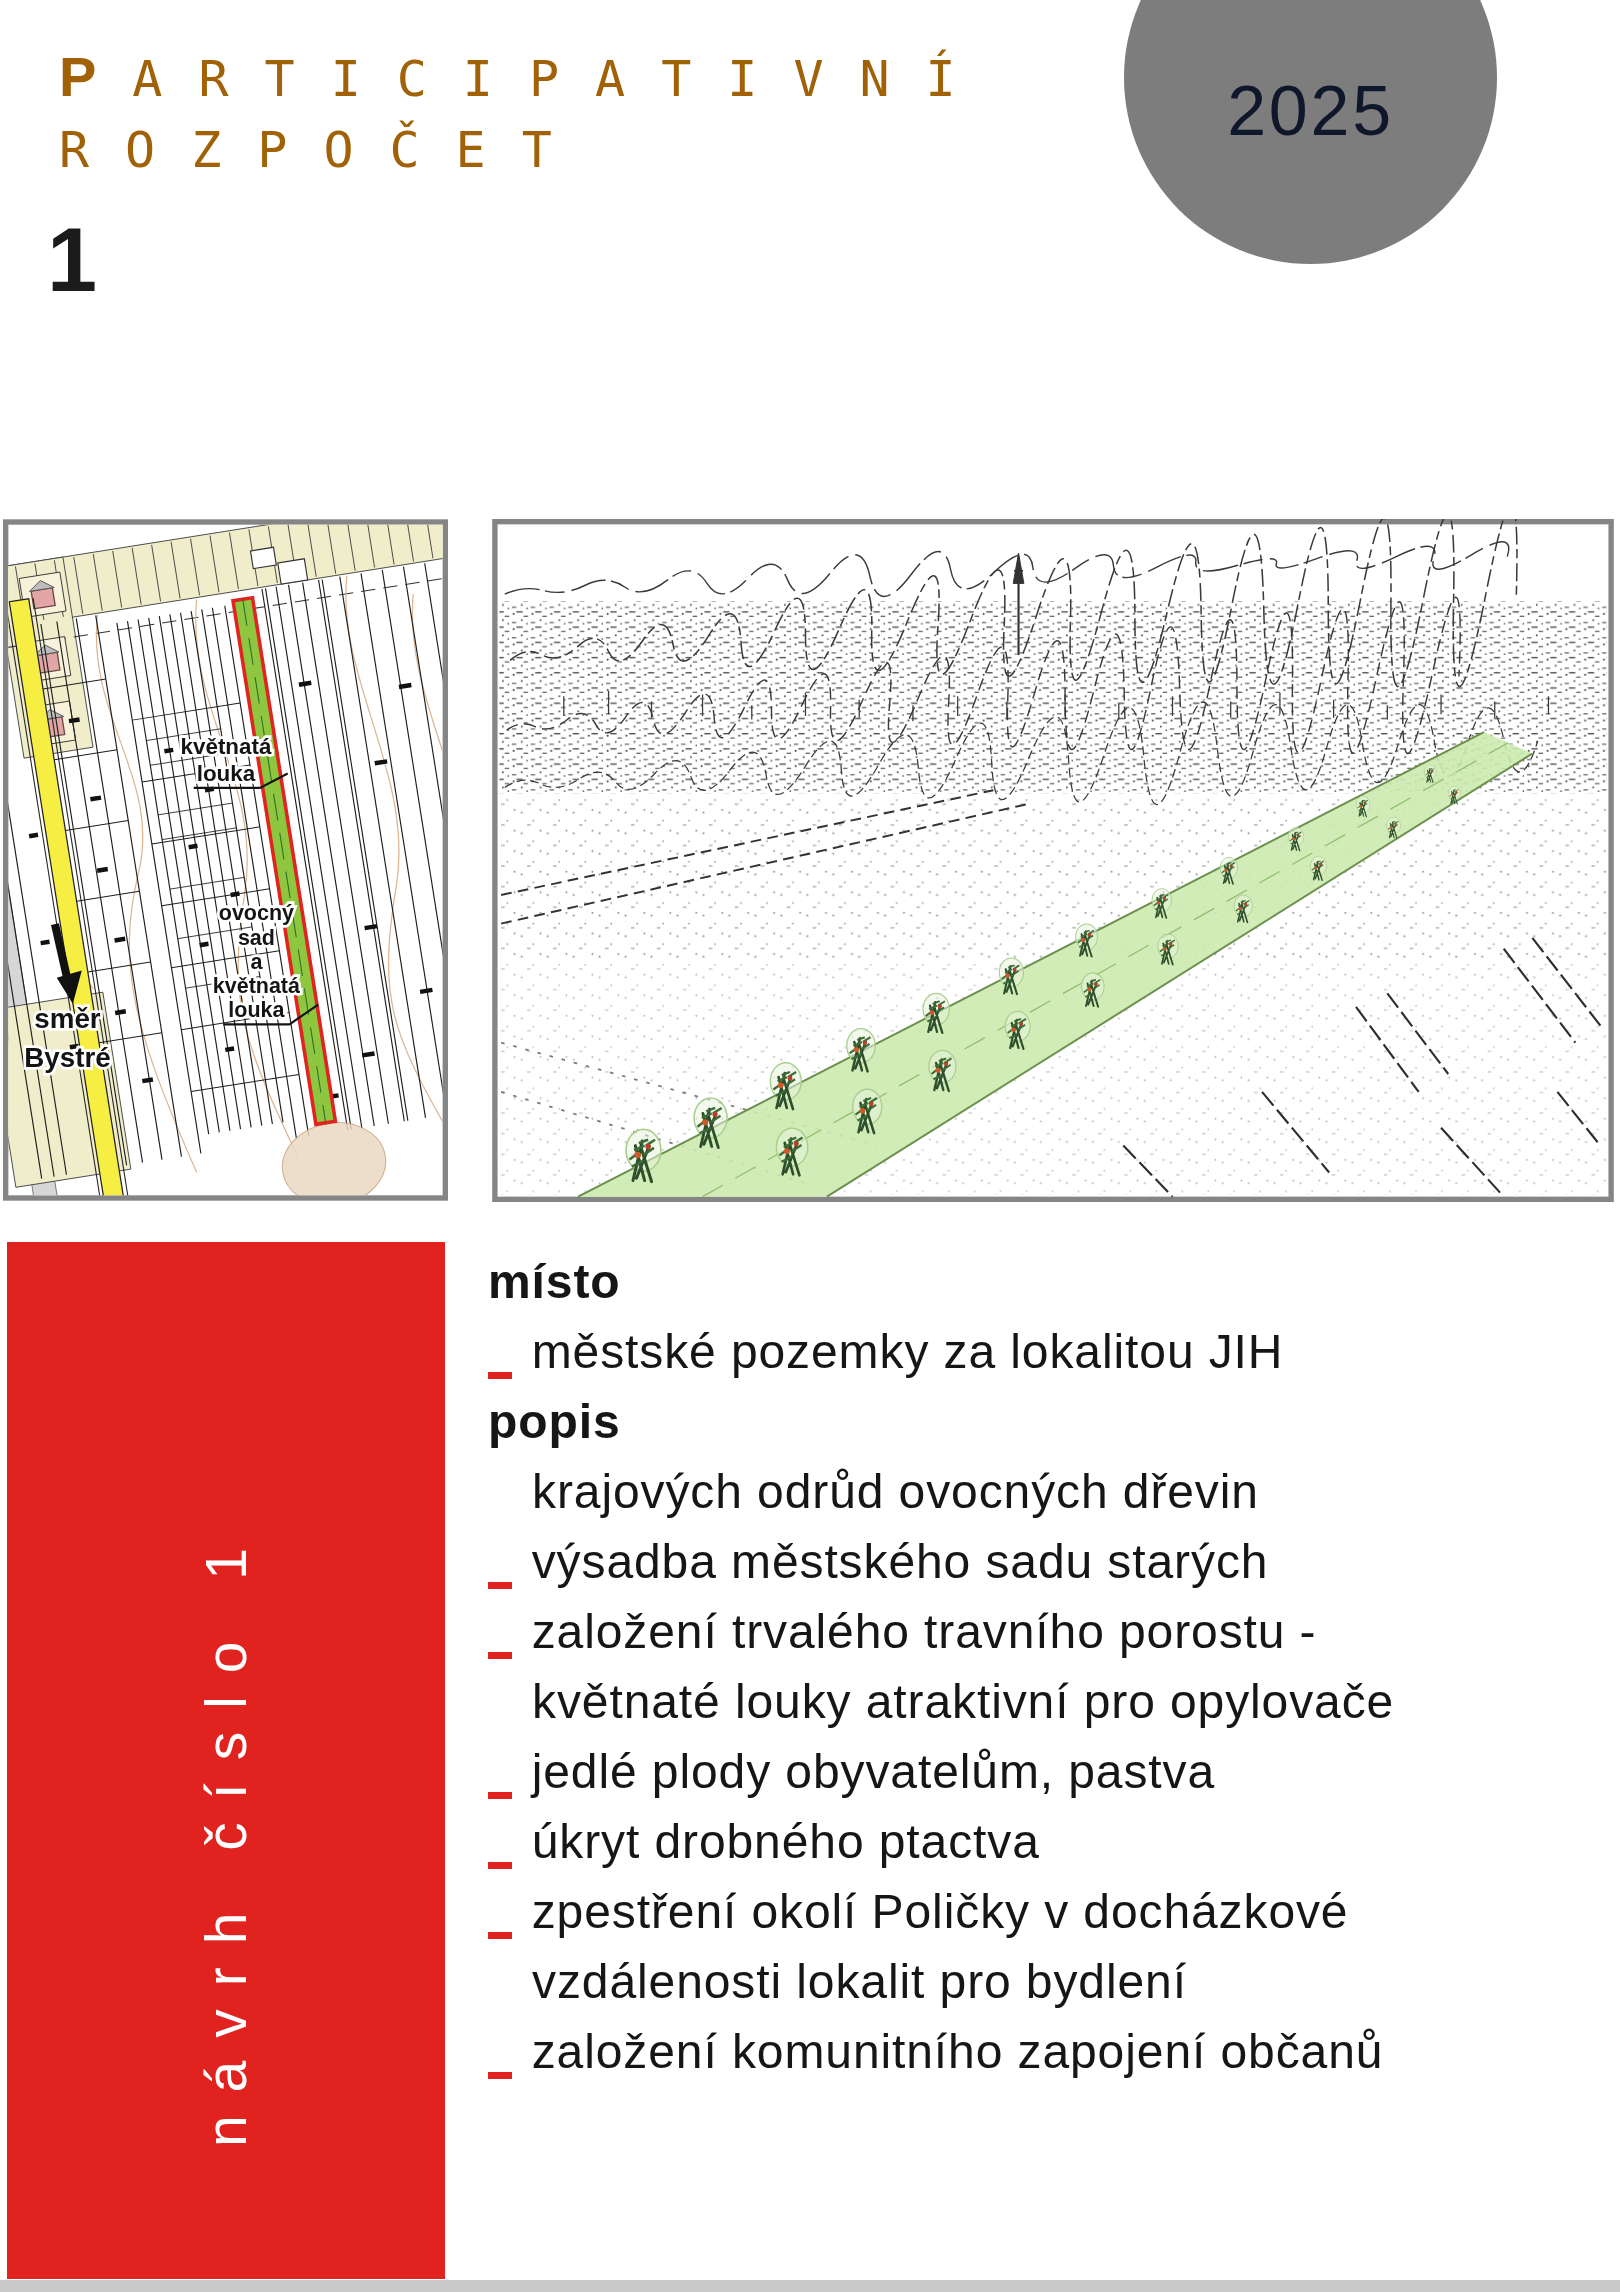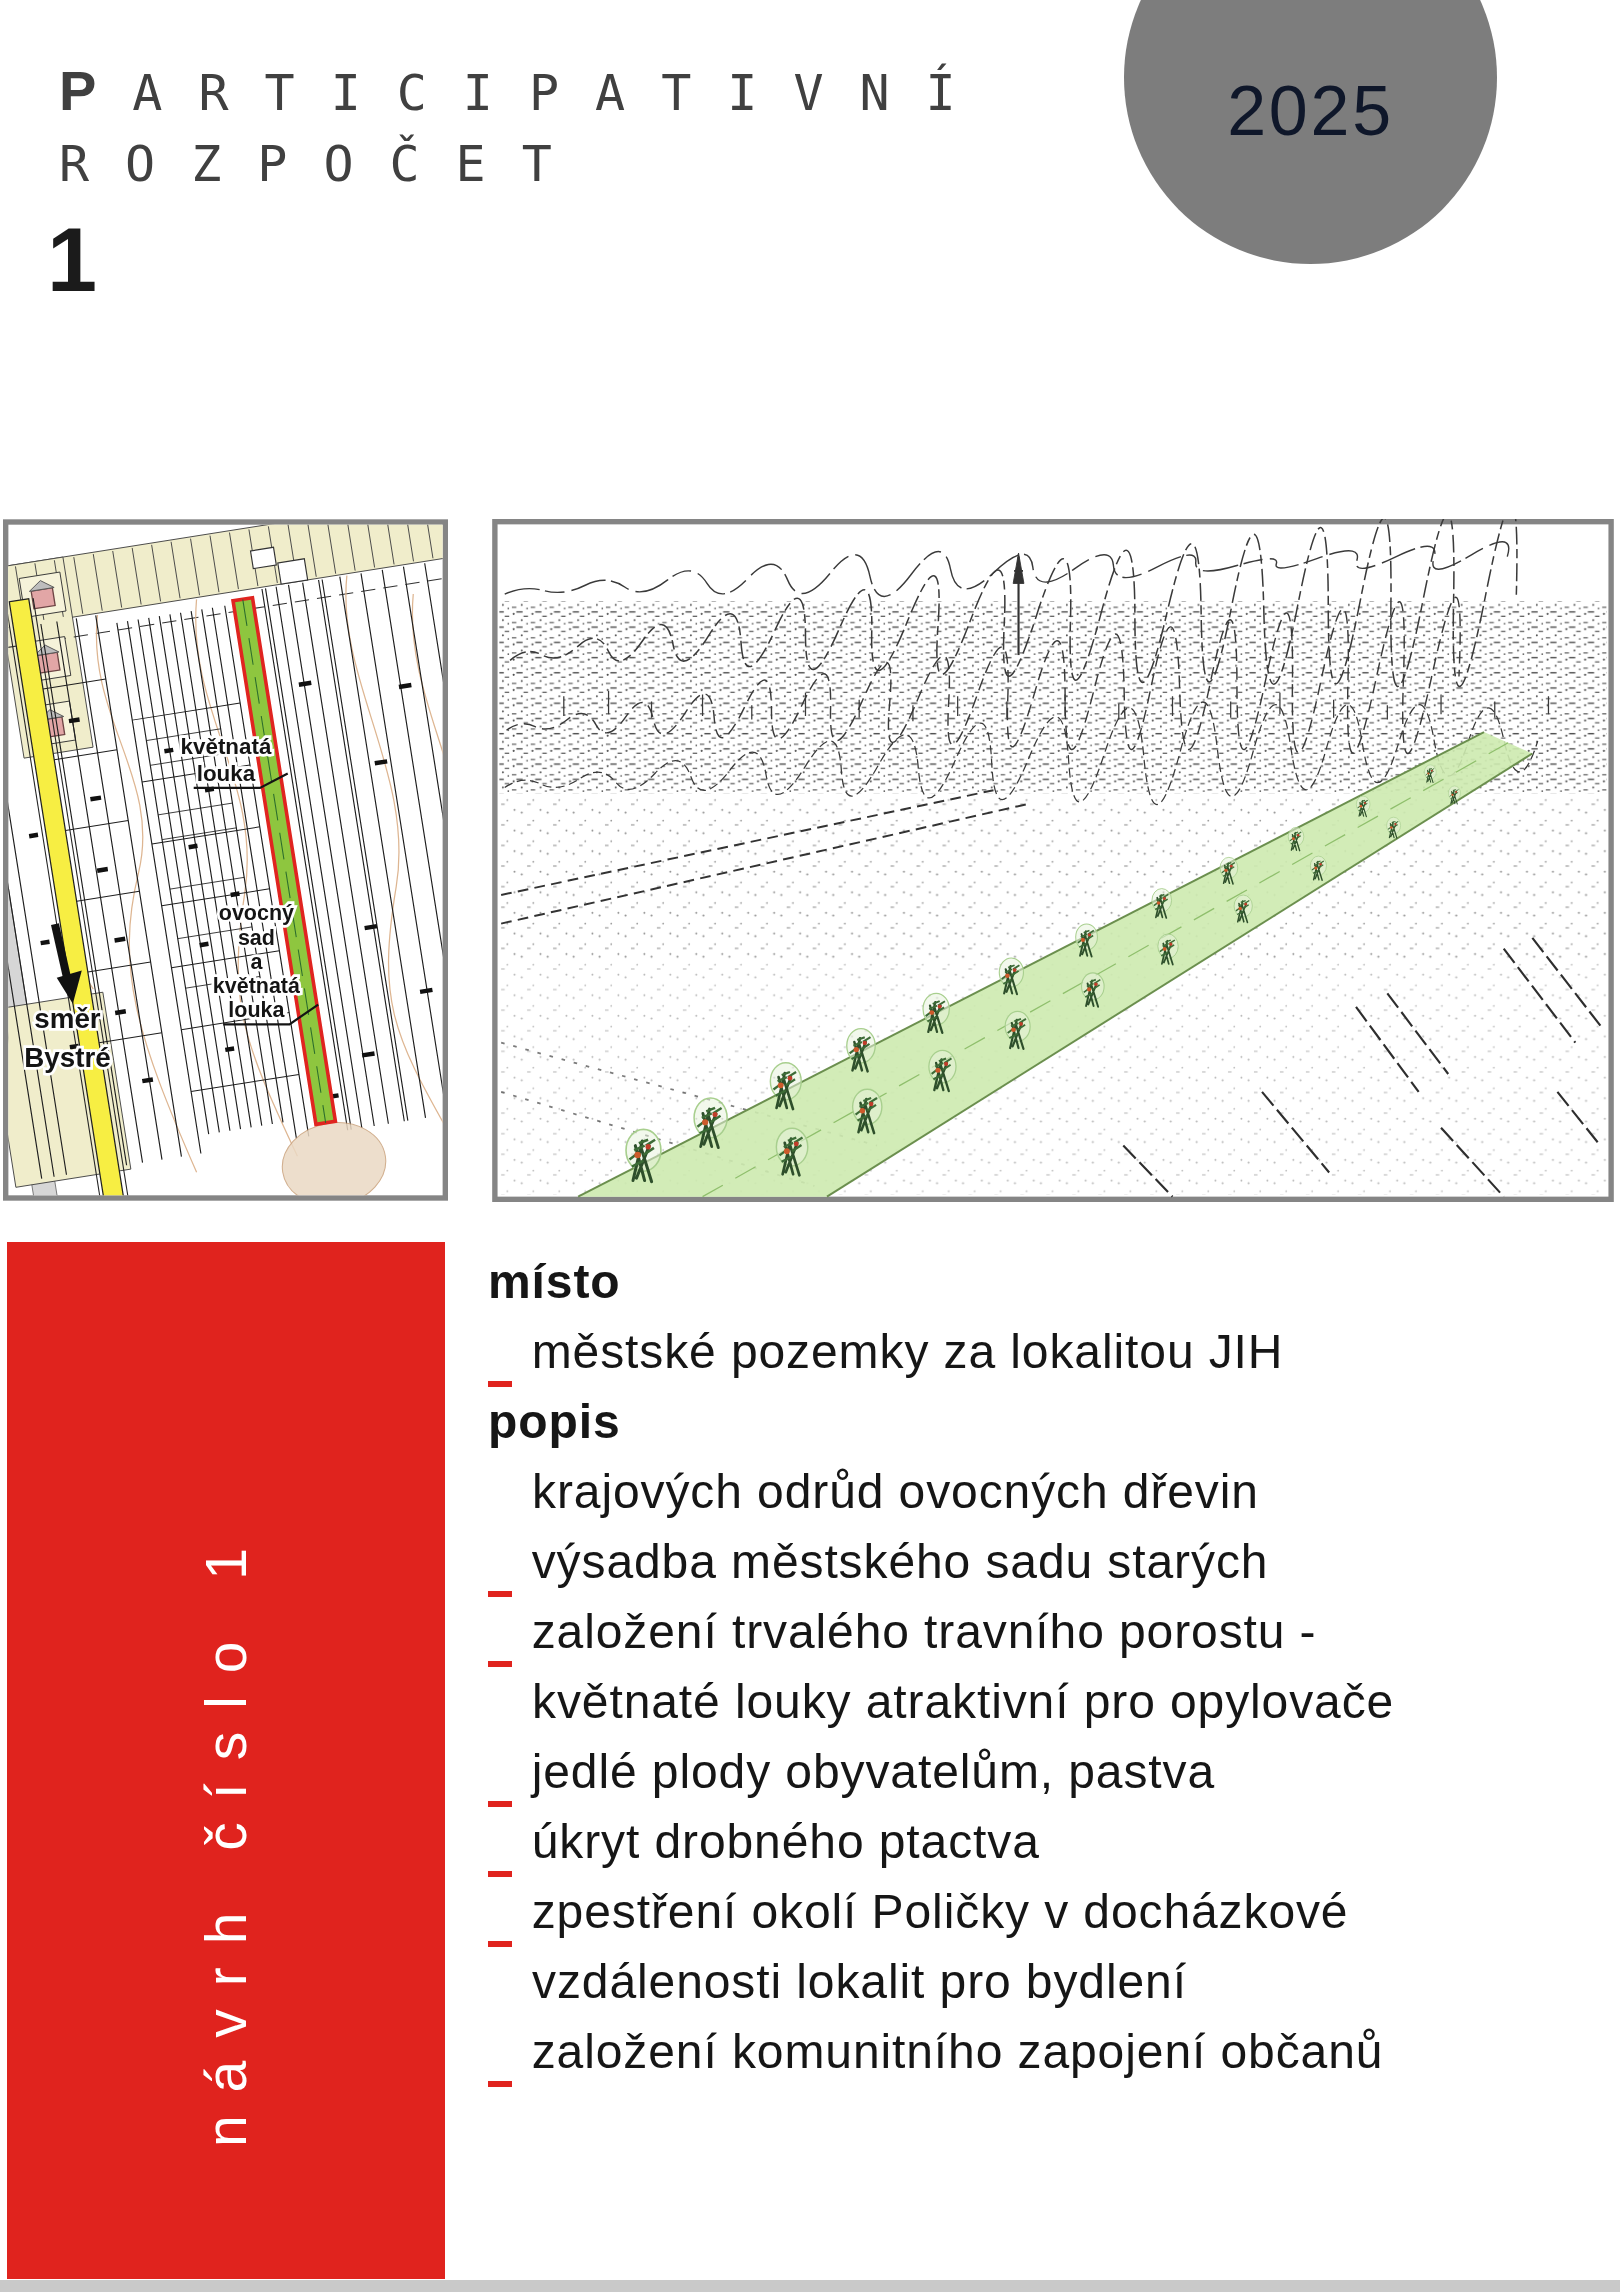--- a/index.html
+++ b/index.html
@@ -1,22 +1,22 @@
 <!DOCTYPE html>
 <html lang="cs" style="font-size:14.3px"><head>
 <meta charset="utf-8">
 <style>
   html,body{margin:0;padding:0;background:#ffffff;}
   .page{
     position:relative;width:1620px;height:2293px;background:#fff;overflow:hidden;
     font-family:"Liberation Sans",sans-serif;color:#1b1b1b;
   }
   
-  .logo{position:absolute;left:59px;top:55px;font-family:"DejaVu Sans Mono",monospace;
-        font-size:50px;letter-spacing:36px;line-height:71px;color:#404040;white-space:nowrap;}
+  .logo{position:absolute;left:59px;top:41px;font-family:"DejaVu Sans Mono",monospace;
+        font-size:50px;letter-spacing:36px;line-height:71px;color:#a16207;white-space:nowrap;}
   .logo .initial{font-family:"Liberation Sans",sans-serif;font-weight:900;font-size:56px;}
   .year-badge{position:absolute;left:1124px;top:-109px;width:373px;height:373px;border-radius:50%;
         background:#7d7d7d;}
   .year-badge .year{position:absolute;top:184px;left:0;width:100%;text-align:center;
         font-size:70px;line-height:72px;color:#0f172a;letter-spacing:2.7px;}
   .proposal-number{position:absolute;left:47px;top:215px;font-size:90px;font-weight:700;line-height:90px;}
   .page-title{position:absolute;left:57px;top:376px;width:1522px;
         font-family:"Liberation Serif",serif;font-weight:700;font-size:91px;line-height:100px;
         letter-spacing:-1.8px;color:#0d0d0d;white-space:nowrap;}
   
@@ -24,21 +24,21 @@
   .sketch-figure{position:absolute;left:492px;top:519px;width:1122px;height:683px;}
   svg text{font-family:"Liberation Sans",sans-serif;}
   
   .sidebar-block{position:absolute;left:7.2px;top:1242px;width:438px;height:1037px;background:#e0231e;}
   .sidebar-vlabel{position:absolute;left:50%;top:50%;
         transform:translate(-50%,-50%) rotate(-90deg) translateX(-75px);
         transform-origin:center;white-space:nowrap;color:#fff;font-size:57px;letter-spacing:23px;}
   .page-bottom-strip{position:absolute;left:0;top:2280px;width:1620px;height:12.5px;background:#c9c9c9;}
   
   .content{position:absolute;left:488px;top:1247px;width:1119px;}
-  .row{display:flex;align-items:flex-end;height:70px;}
+  .row{display:flex;align-items:center;height:70px;}
   .row .bullet{flex:0 0 24px;height:6.3px;background:#e0231e;margin:47px 19.7px 0 0;}
   .row .spacer{flex:0 0 44px;height:0.9px;}
   .row .txt{font-size:48px;line-height:70px;letter-spacing:0.9px;white-space:nowrap;color:#161616;}
   .row.heading .txt{font-weight:700;}
 </style>
 </head>
 <body>
 
 <div class="page">
 

